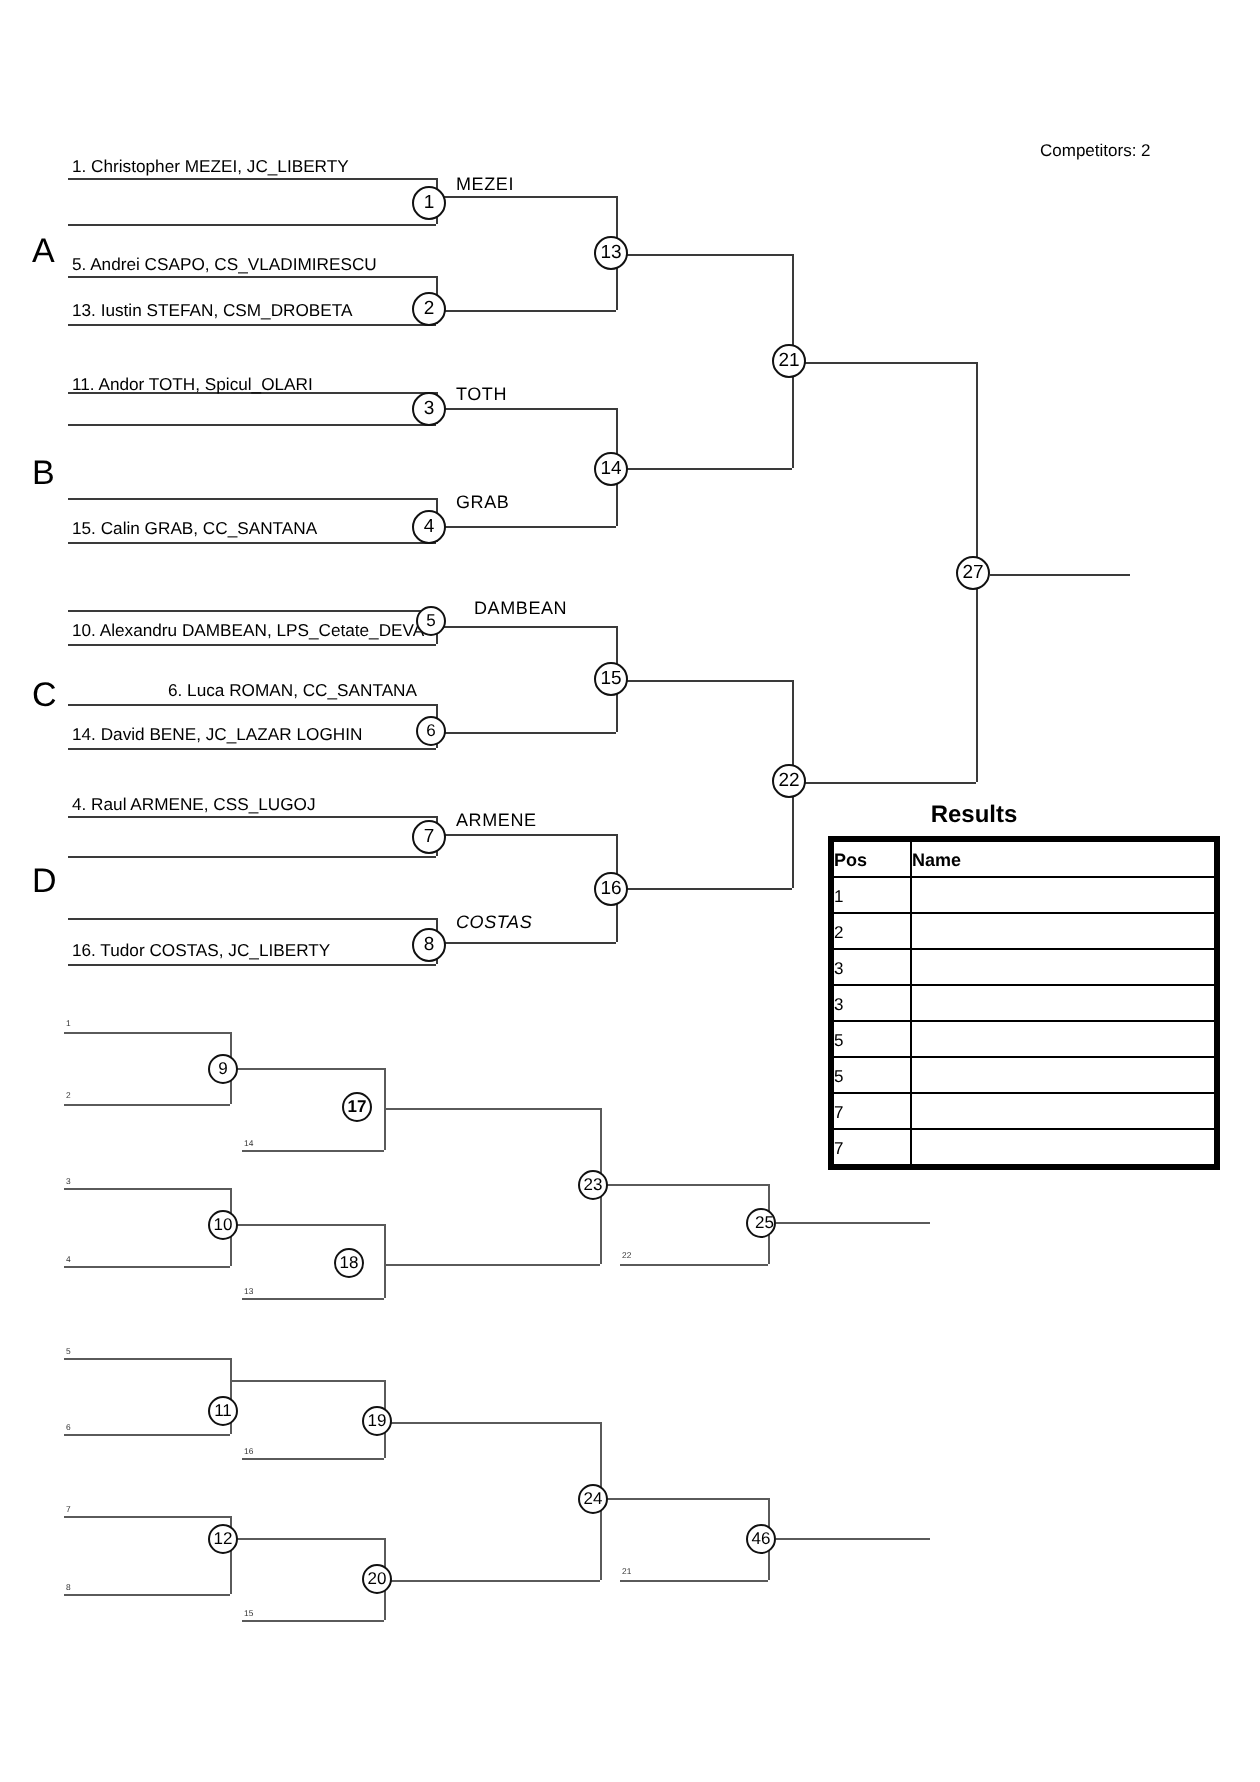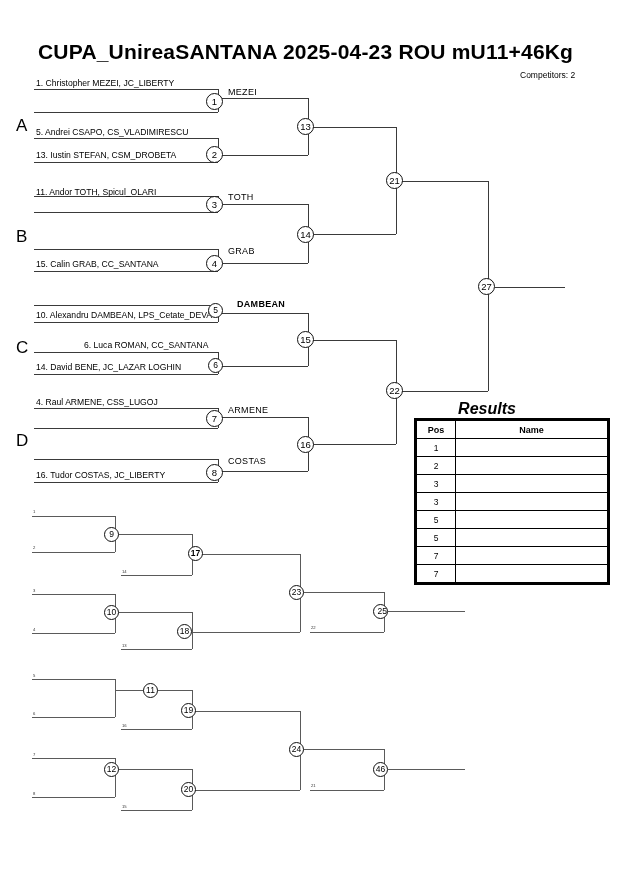--- a/index.html
+++ b/index.html
@@ -46,42 +46,41 @@
     position:absolute;font-size:17px;line-height:17px;
   }
   .microlabel{
     position:absolute;font-size:4.2px;line-height:5px;color:#333;
     white-space:nowrap;z-index:4;
   }
 
   
   .results-title{
     position:absolute;left:487px;top:400px;
-    font-size:16px;font-weight:bold;transform:translateX(-50%);font-style:italic;
+    font-size:12px;font-weight:bold;transform:translateX(-50%);
   }
   .results-box{
     position:absolute;left:414px;top:418px;width:192px;
     border:2px solid #000;background:#fff;
     border-collapse:collapse;
   }
   .results-box table{width:100%;border-collapse:collapse;}
   .results-box th,.results-box td{
     border:1px solid #000;height:17px;padding:0;
-    font-size:8.5px;font-weight:normal;text-align:center;
+    font-size:8.5px;font-weight:normal;text-align:left;
   }
   .results-box th{font-weight:bold;font-size:9px;}
   .results-box .col-pos{width:38px;}
   .results-box td.name-cell{text-align:left;padding-left:4px;}
 </style>
 </head>
 <body>
 
 <div class="sheet">
 
-  <div class="title">CUPA_UnireaSANTANA  2025-04-23  ROU   mU11+46Kg</div>
   <div class="competitors">Competitors: 2</div>
 
   <div class="grouplabel" style="left:16px;top:117px;">A</div>
   <div class="grouplabel" style="left:16px;top:228px;">B</div>
   <div class="grouplabel" style="left:16px;top:339px;">C</div>
   <div class="grouplabel" style="left:16px;top:432px;">D</div>
 
   <div class="compname" style="left:36px;top:78px;">1. Christopher MEZEI, JC_LIBERTY</div>
   <div class="hline" style="left:34px;top:89px;width:184px;"></div>
   <div class="hline" style="left:34px;top:112px;width:184px;"></div>
@@ -123,21 +122,21 @@
   <div class="hline" style="left:308px;top:127px;width:88px;"></div>
   <div class="hline" style="left:308px;top:234px;width:88px;"></div>
   <div class="vline" style="left:396px;top:127px;height:107px;"></div>
   <div class="node" style="left:386px;top:172px;">21</div>
 
   <div class="hline" style="left:34px;top:305px;width:184px;"></div>
   <div class="compname" style="left:36px;top:310px;">10. Alexandru DAMBEAN, LPS_Cetate_DEVA</div>
   <div class="hline" style="left:34px;top:322px;width:184px;"></div>
   <div class="vline" style="left:218px;top:305px;height:17px;"></div>
   <div class="node sm" style="left:208px;top:303px;">5</div>
-  <div class="winname" style="left:237px;top:299px;font-weight:bold;">DAMBEAN</div>
+  <div class="winname" style="left:237px;top:299px;">DAMBEAN</div>
 
   <div class="compname" style="left:36px;top:340px;margin-left:48px;">6. Luca ROMAN, CC_SANTANA</div>
   <div class="hline" style="left:34px;top:352px;width:184px;"></div>
   <div class="compname" style="left:36px;top:362px;">14. David BENE, JC_LAZAR LOGHIN</div>
   <div class="hline" style="left:34px;top:374px;width:184px;"></div>
   <div class="vline" style="left:218px;top:352px;height:22px;"></div>
   <div class="node sm" style="left:208px;top:358px;">6</div>
 
   <div class="hline" style="left:218px;top:313px;width:90px;"></div>
   <div class="hline" style="left:218px;top:366px;width:90px;"></div>
@@ -149,21 +148,21 @@
   <div class="hline" style="left:34px;top:428px;width:184px;"></div>
   <div class="vline" style="left:218px;top:408px;height:20px;"></div>
   <div class="node" style="left:206px;top:410px;">7</div>
   <div class="winname" style="left:228px;top:405px;">ARMENE</div>
 
   <div class="hline" style="left:34px;top:459px;width:184px;"></div>
   <div class="compname" style="left:36px;top:470px;">16. Tudor COSTAS, JC_LIBERTY</div>
   <div class="hline" style="left:34px;top:482px;width:184px;"></div>
   <div class="vline" style="left:218px;top:459px;height:23px;"></div>
   <div class="node" style="left:206px;top:464px;">8</div>
-  <div class="winname" style="left:228px;top:456px;">COSTAS</div>
+  <div class="winname" style="left:228px;top:456px;font-style:italic;">COSTAS</div>
 
   <div class="hline" style="left:218px;top:417px;width:90px;"></div>
   <div class="hline" style="left:218px;top:471px;width:90px;"></div>
   <div class="vline" style="left:308px;top:417px;height:54px;"></div>
   <div class="node" style="left:297px;top:436px;">16</div>
 
   <div class="hline" style="left:308px;top:340px;width:88px;"></div>
   <div class="hline" style="left:308px;top:444px;width:88px;"></div>
   <div class="vline" style="left:396px;top:340px;height:104px;"></div>
   <div class="node" style="left:386px;top:382px;">22</div>
@@ -224,53 +223,53 @@
   <div class="hline thin" style="left:32px;top:516px;width:83px;"></div>
   <div class="microlabel" style="left:33px;top:545px;">2</div>
   <div class="hline thin" style="left:32px;top:552px;width:83px;"></div>
   <div class="vline thin" style="left:115px;top:516px;height:36px;"></div>
   <div class="node sm" style="left:104px;top:527px;">9</div>
 
   <div class="hline thin" style="left:115px;top:534px;width:77px;"></div>
   <div class="microlabel" style="left:122px;top:569px;">14</div>
   <div class="hline thin" style="left:121px;top:575px;width:71px;"></div>
   <div class="vline thin" style="left:192px;top:534px;height:41px;"></div>
-  <div class="node sm" style="left:188px;top:546px;font-weight:bold;">17</div>
+  <div class="node sm" style="left:171px;top:546px;font-weight:bold;">17</div>
 
   <div class="microlabel" style="left:33px;top:588px;">3</div>
   <div class="hline thin" style="left:32px;top:594px;width:83px;"></div>
   <div class="microlabel" style="left:33px;top:627px;">4</div>
   <div class="hline thin" style="left:32px;top:633px;width:83px;"></div>
   <div class="vline thin" style="left:115px;top:594px;height:39px;"></div>
   <div class="node sm" style="left:104px;top:605px;">10</div>
 
   <div class="hline thin" style="left:115px;top:612px;width:77px;"></div>
   <div class="microlabel" style="left:122px;top:643px;">13</div>
   <div class="hline thin" style="left:121px;top:649px;width:71px;"></div>
   <div class="vline thin" style="left:192px;top:612px;height:37px;"></div>
-  <div class="node sm" style="left:177px;top:624px;">18</div>
+  <div class="node sm" style="left:167px;top:624px;">18</div>
 
   <div class="hline thin" style="left:192px;top:554px;width:108px;"></div>
   <div class="hline thin" style="left:192px;top:632px;width:108px;"></div>
   <div class="vline thin" style="left:300px;top:554px;height:78px;"></div>
   <div class="node sm" style="left:289px;top:585px;">23</div>
 
   <div class="hline thin" style="left:300px;top:592px;width:84px;"></div>
   <div class="microlabel" style="left:311px;top:625px;">22</div>
   <div class="hline thin" style="left:310px;top:632px;width:74px;"></div>
   <div class="vline thin" style="left:384px;top:592px;height:40px;"></div>
   <div class="node sm" style="left:373px;top:604px;text-align:right;">25</div>
   <div class="hline thin" style="left:388px;top:611px;width:77px;"></div>
 
   <div class="microlabel" style="left:33px;top:673px;">5</div>
   <div class="hline thin" style="left:32px;top:679px;width:83px;"></div>
   <div class="microlabel" style="left:33px;top:711px;">6</div>
   <div class="hline thin" style="left:32px;top:717px;width:83px;"></div>
   <div class="vline thin" style="left:115px;top:679px;height:38px;"></div>
-  <div class="node sm" style="left:104px;top:683px;margin-left:39px;">11</div>
+  <div class="node sm" style="left:104px;top:698px;">11</div>
 
   <div class="hline thin" style="left:115px;top:690px;width:77px;"></div>
   <div class="microlabel" style="left:122px;top:723px;">16</div>
   <div class="hline thin" style="left:121px;top:729px;width:71px;"></div>
   <div class="vline thin" style="left:192px;top:690px;height:39px;"></div>
   <div class="node sm" style="left:181px;top:703px;">19</div>
 
   <div class="microlabel" style="left:33px;top:752px;">7</div>
   <div class="hline thin" style="left:32px;top:758px;width:83px;"></div>
   <div class="microlabel" style="left:33px;top:791px;">8</div>

